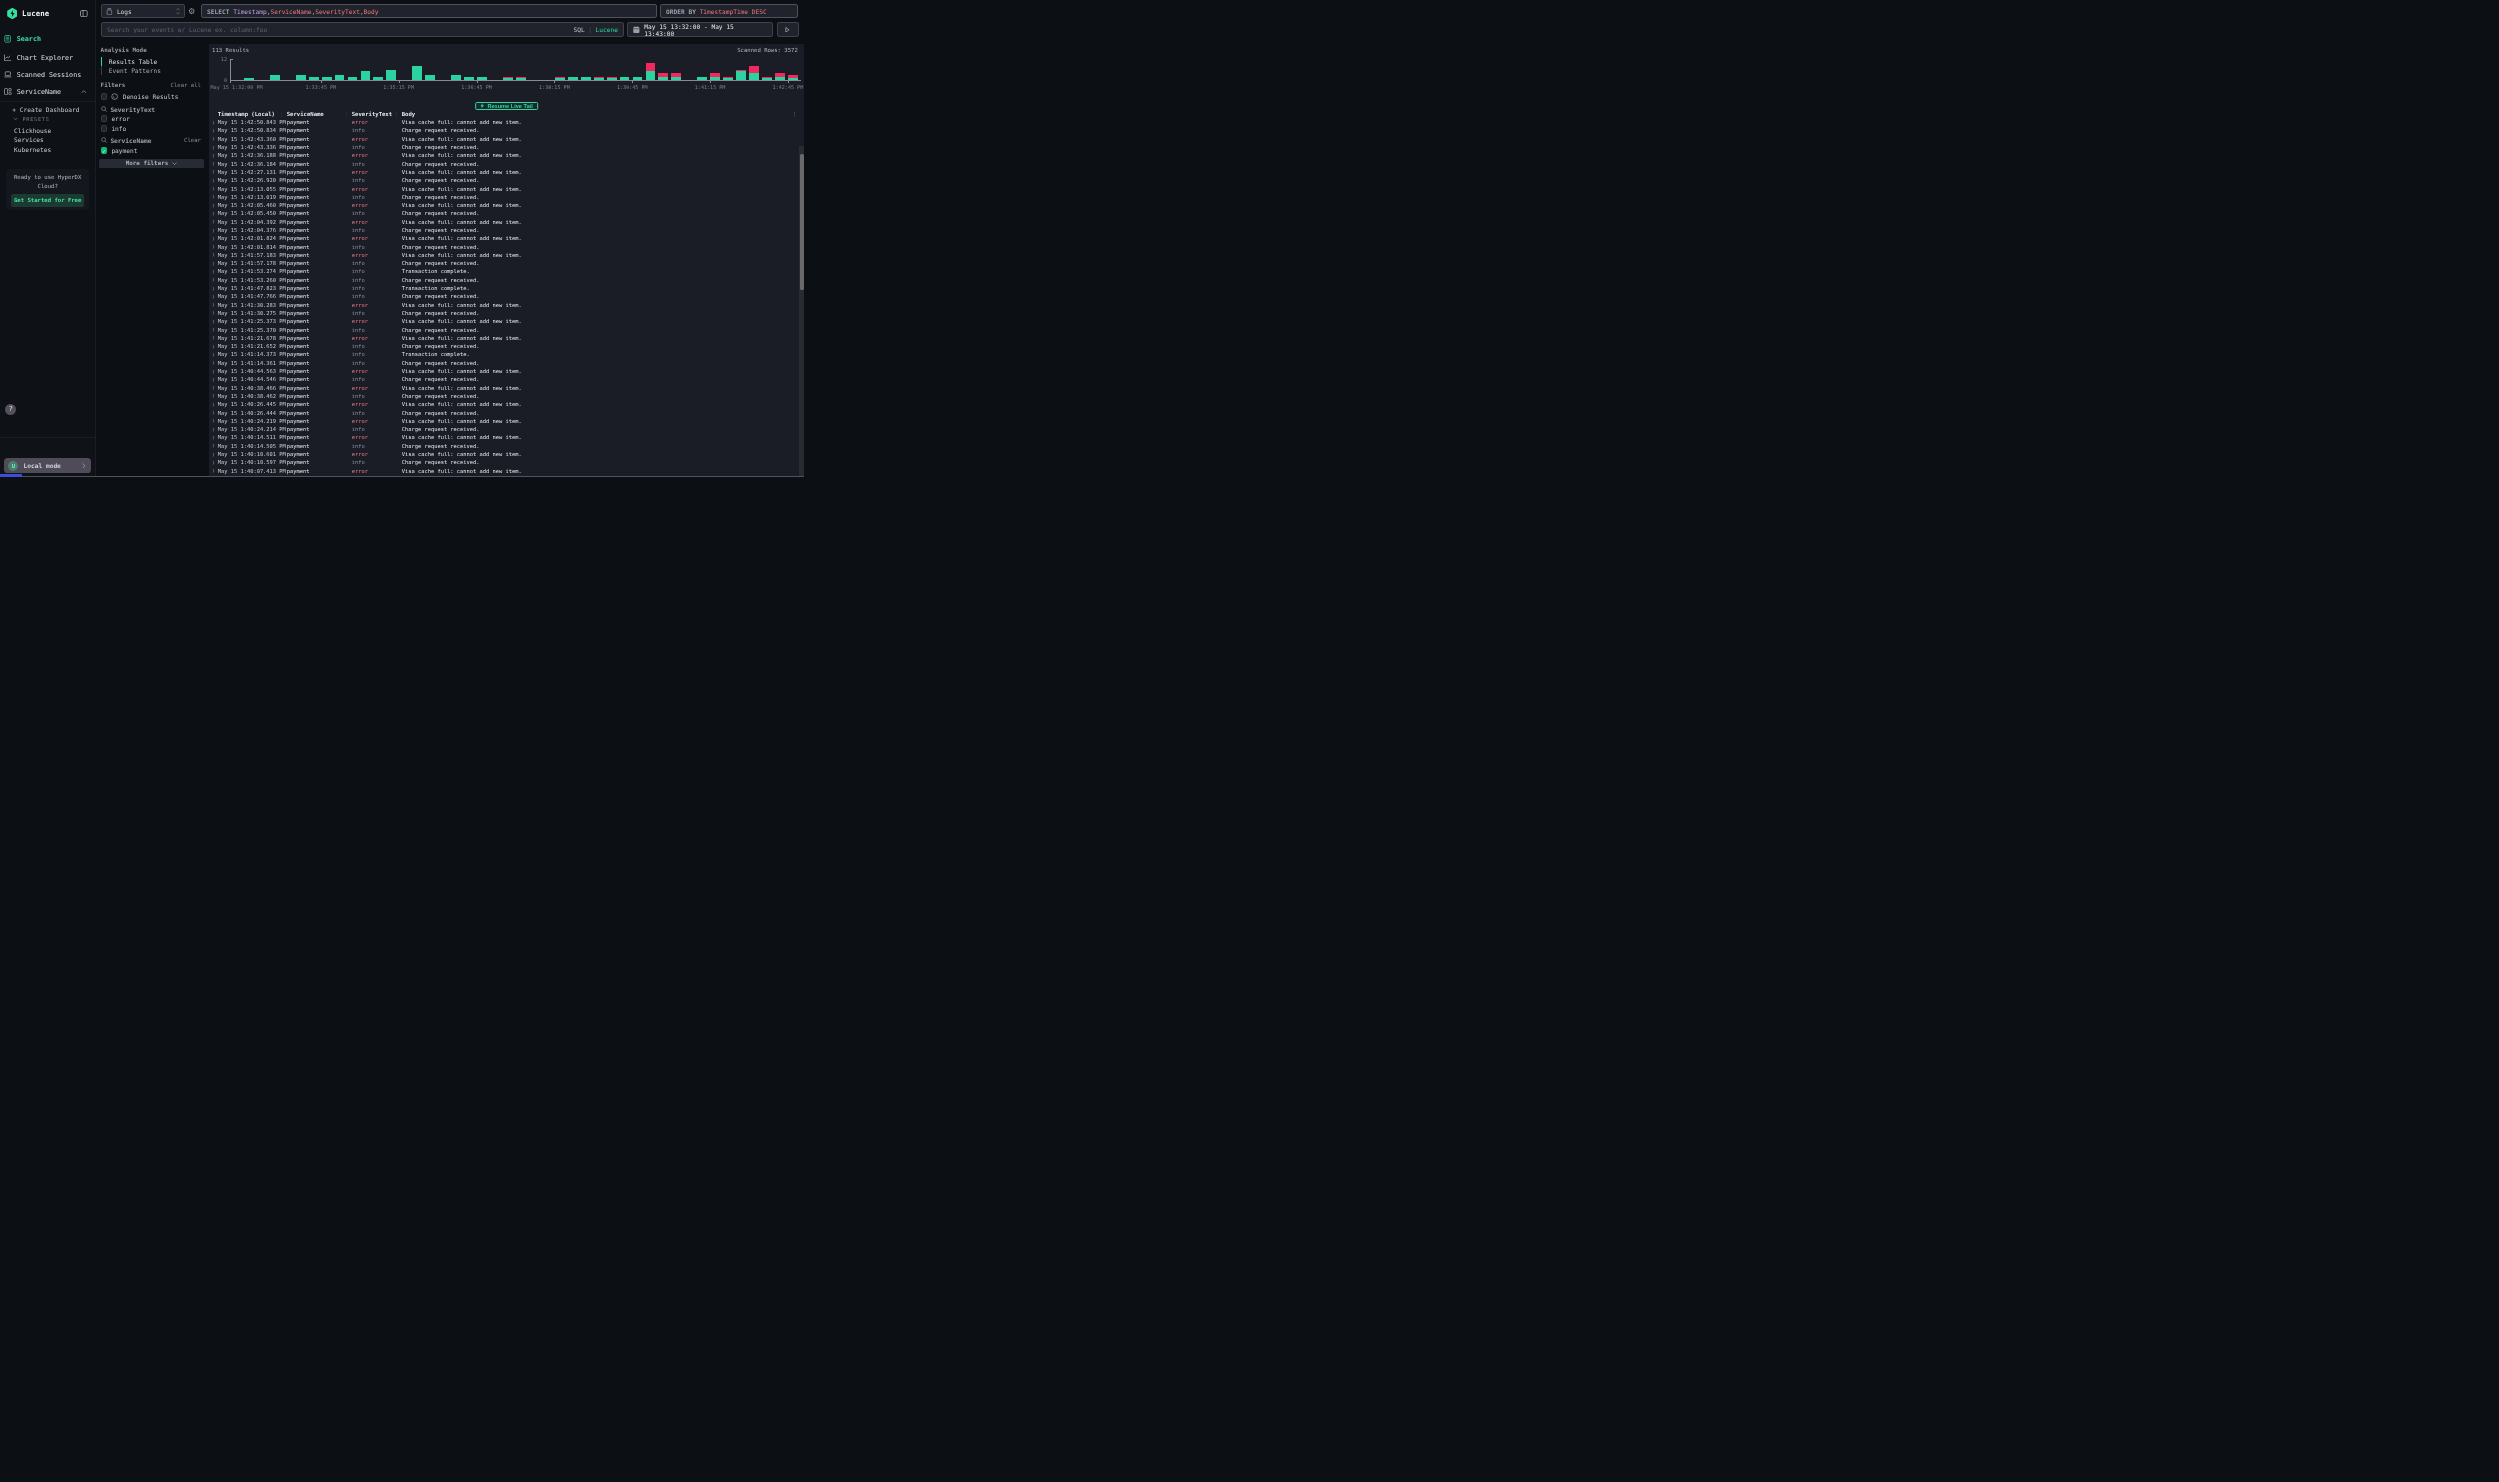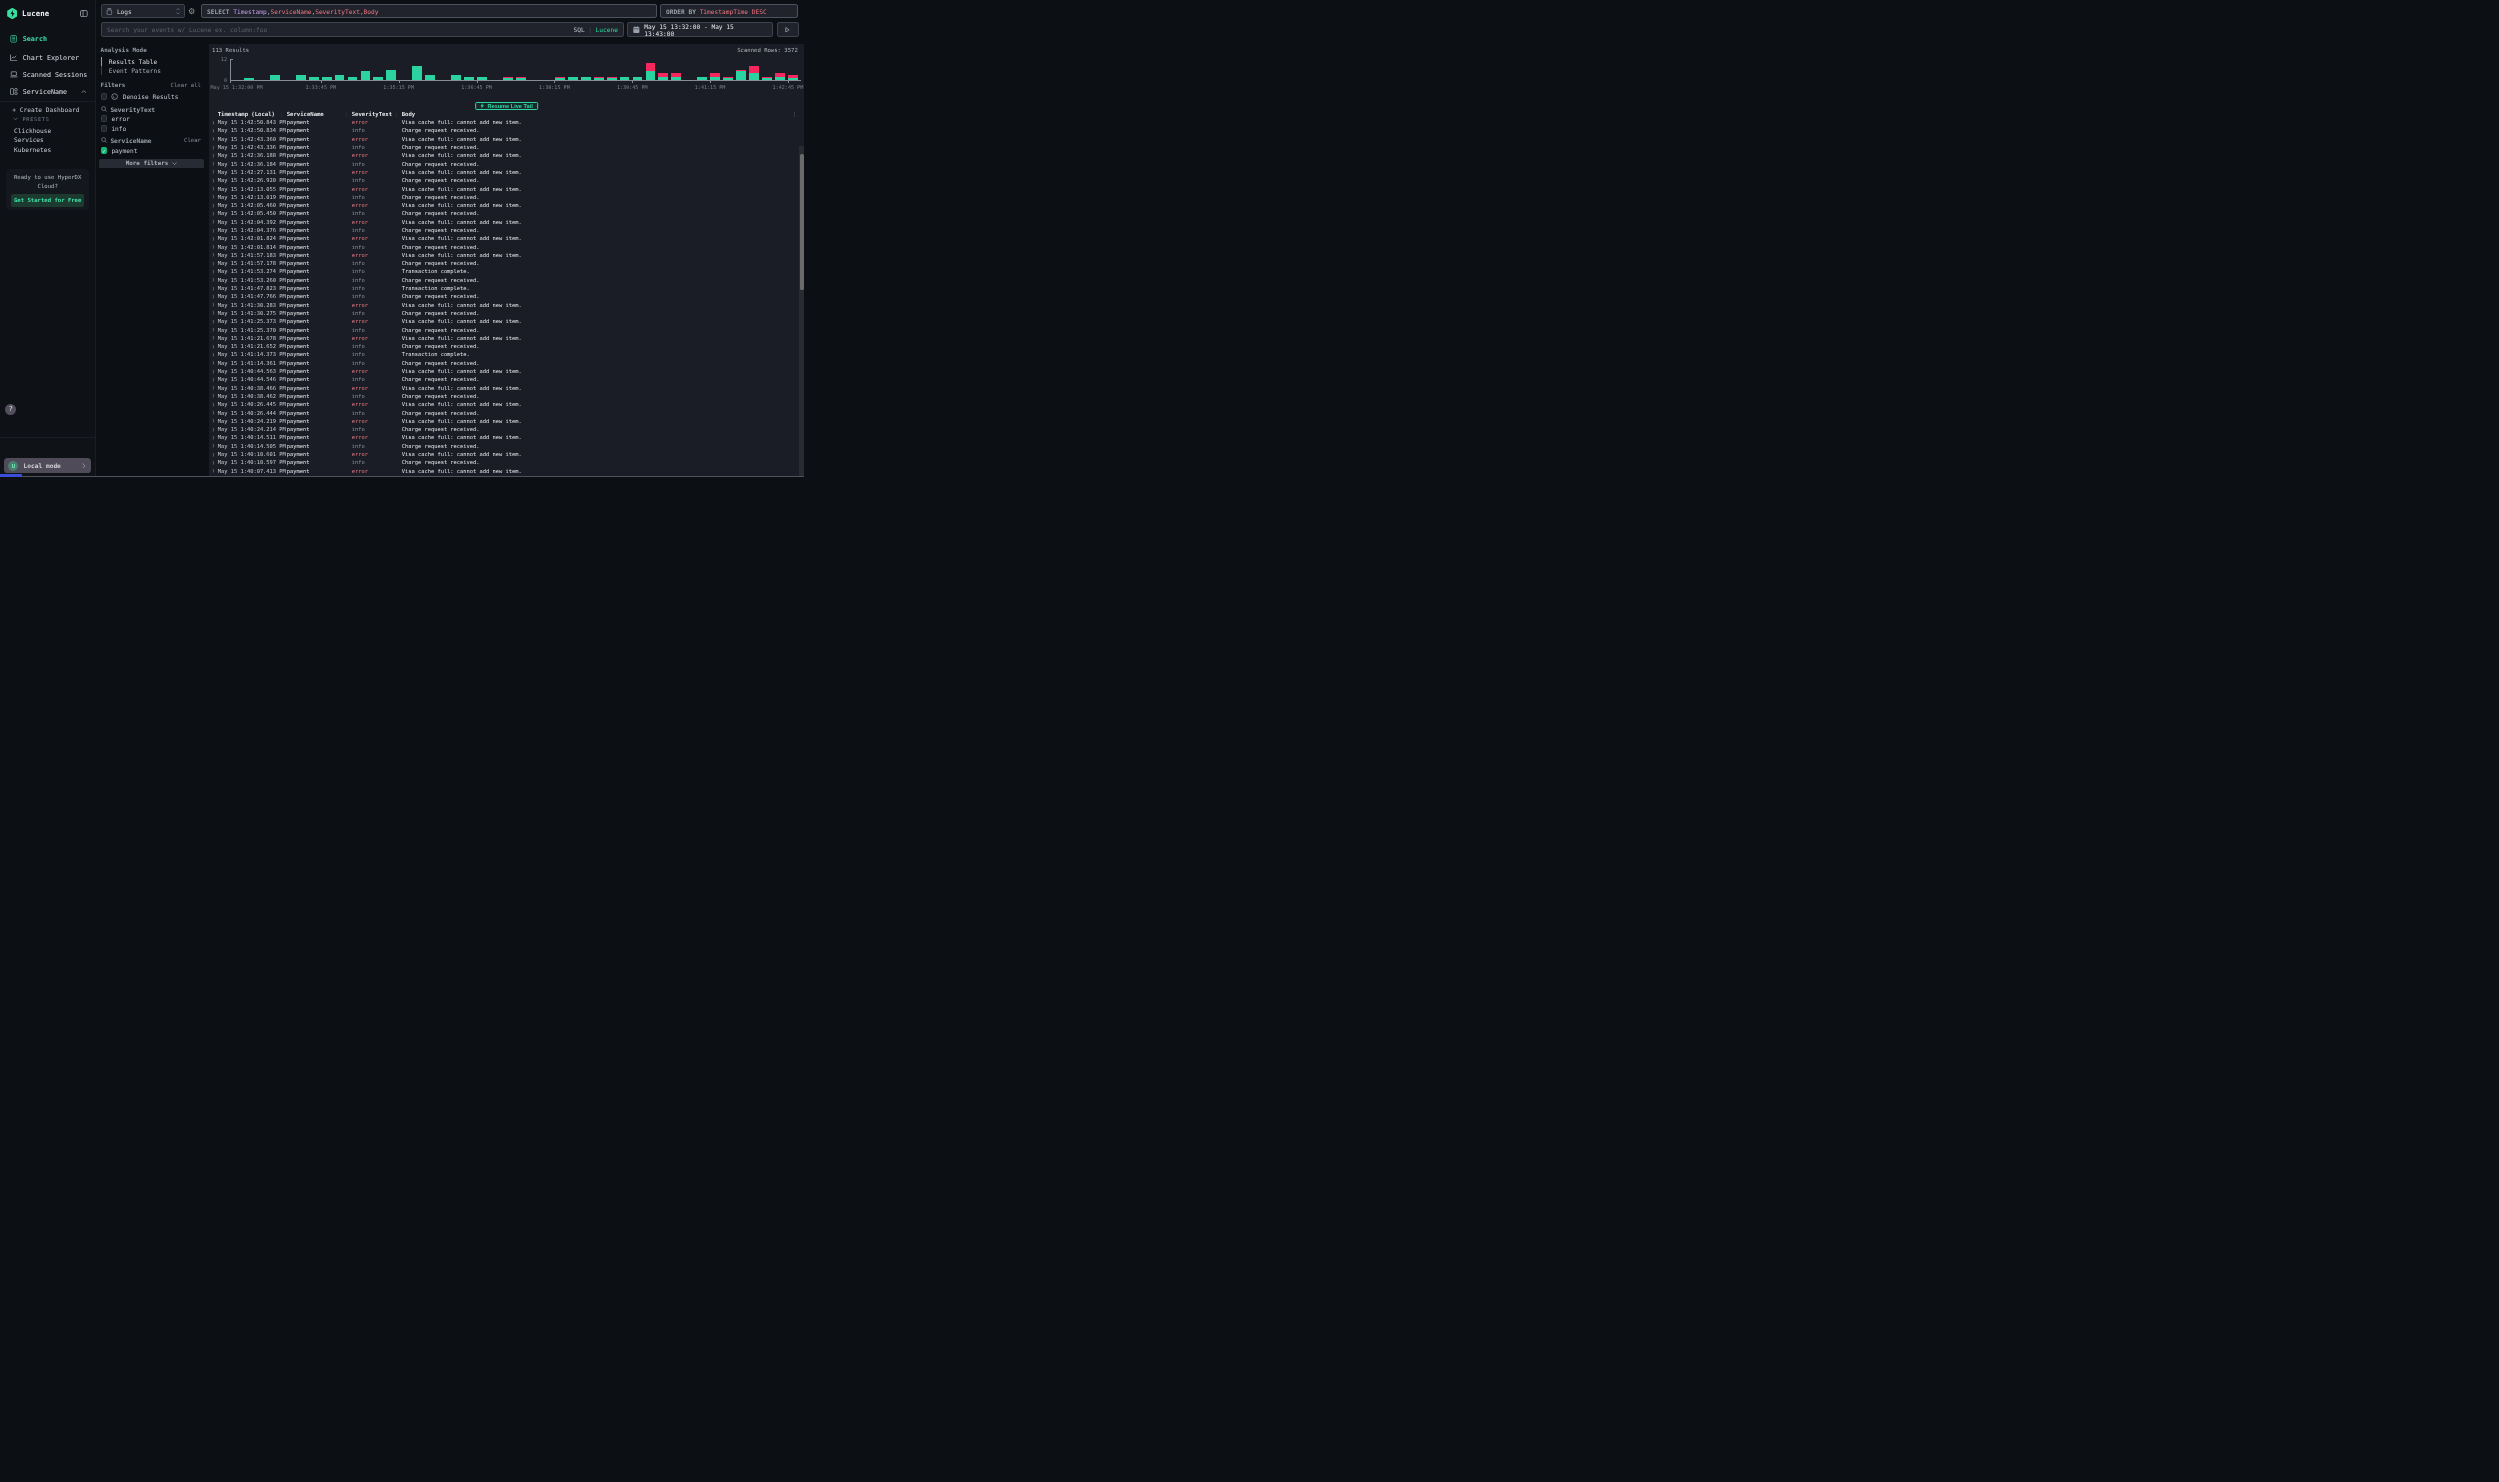--- a/index.html
+++ b/index.html
@@ -7,21 +7,21 @@
   body { font-family:"DejaVu Sans Mono","Liberation Mono",monospace; }
   #app { position:relative; width:804px; height:477px; background:#0c0f14; overflow:hidden; color:#d5d9de; }
 
   
   .sidebar { position:absolute; left:0; top:0; width:96px; height:100%; background:#0e1116; border-right:0.5px solid #1a1d24; }
   .brand-row { position:absolute; left:0; top:0; width:100%; height:27px; display:flex; align-items:center; padding:0 7.2px; }
   .logo-mark { width:10.3px; height:11.3px; background:#35df9d; clip-path:polygon(50% 0,100% 25%,100% 75%,50% 100%,0 75%,0 25%); display:flex; align-items:center; justify-content:center; }
   .logo-mark svg { width:5.1px; height:7.2px; }
   .brand-name { margin-left:4.6px; font-size:7.4px; font-weight:bold; color:#f2f4f6; letter-spacing:0.1px; }
   .collapse-btn { margin-left:auto; color:#c7ccd3; display:flex; }
-  .nav-item { position:absolute; left:0; width:100%; height:15.4px; display:flex; align-items:center; padding-left:10px; font-size:6.7px; color:#dde0e5; cursor:pointer; }
+  .nav-item { position:absolute; left:0; width:100%; height:15.4px; display:flex; align-items:center; padding-left:4px; font-size:6.7px; color:#dde0e5; cursor:pointer; }
   .nav-item .nicon { width:7.7px; height:7.7px; margin-right:5.1px; color:#b7bdc5; display:flex; align-items:center; }
   .nav-item.active, .nav-item.active .nicon { color:#3ce0ac; font-weight:bold; }
   .nav-item .chev-up { margin-left:auto; margin-right:8.2px; color:#9aa0a8; }
   .side-divider { position:absolute; left:0; width:100%; border-top:0.5px solid #1a1d24; }
   .create-dash { position:absolute; left:12.3px; top:106px; font-size:6.2px; color:#c6cbd2; cursor:pointer; }
   .presets-row { position:absolute; left:13.3px; top:116px; font-size:5.1px; letter-spacing:0.8px; color:#78808d; display:flex; align-items:center; cursor:pointer; }
   .presets-row svg { margin-right:4.1px; }
   .preset-item { position:absolute; left:14px; font-size:6.2px; color:#c6cbd2; cursor:pointer; }
   .cloud-card { position:absolute; left:6.2px; top:169px; width:83px; height:41px; background:#14171e; border-radius:4.1px; text-align:center; padding-top:4.1px; }
   .cloud-card .cline { font-size:5.6px; color:#b4bac2; line-height:8.7px; }

